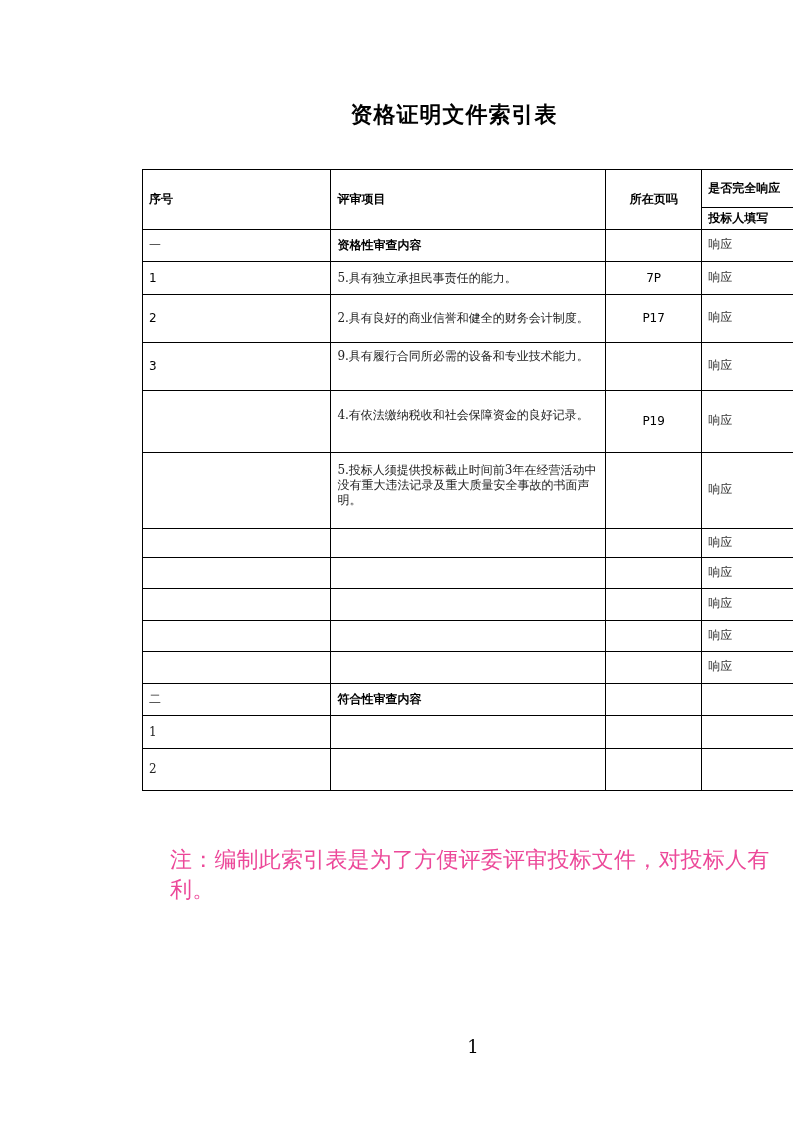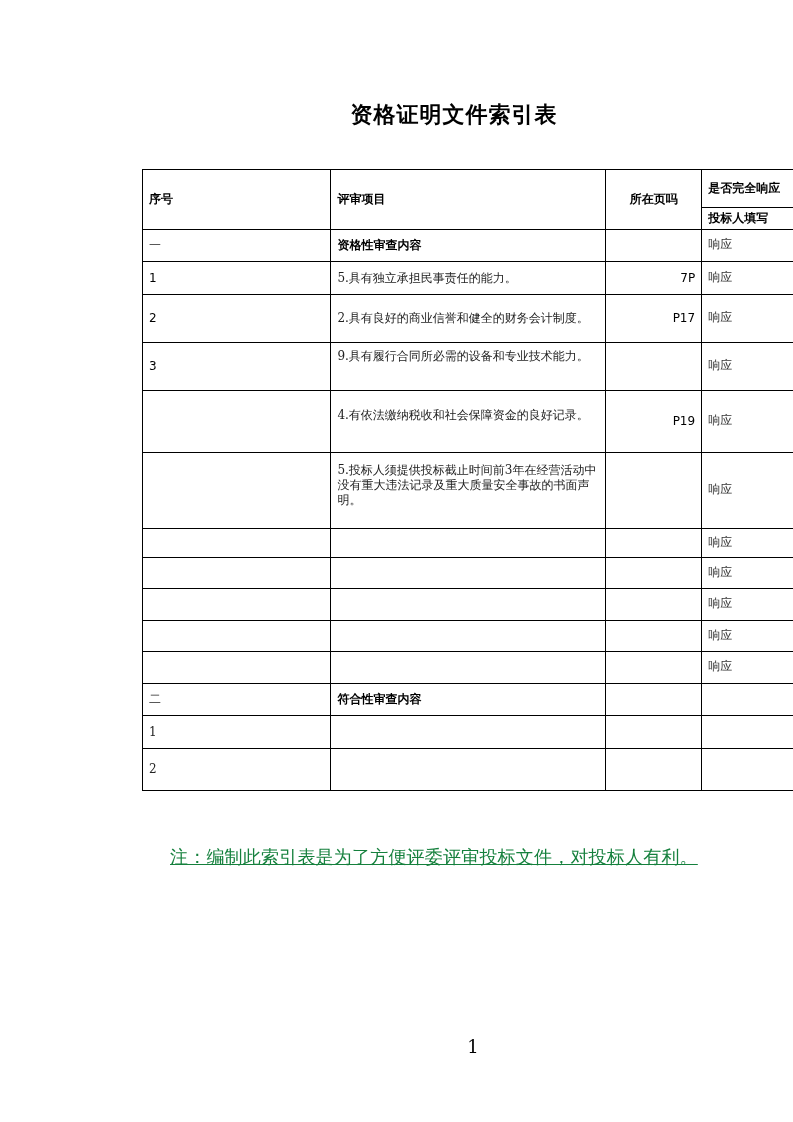--- a/index.html
+++ b/index.html
@@ -12,23 +12,23 @@
   table.idx td { border: 1.3px solid #000; padding: 0 6px; font-size: 12px; vertical-align: middle;
                  line-height: 15px; }
   .c1 { width: 155px; }
   .c2 { width: 226px; }
   .c3 { width: 79px; }
   .c4 { width: 92px; }
   .hdr { font-weight: bold; font-size: 12.5px; }
   .bold { font-weight: bold; }
   .serif { font-family: "DejaVu Serif", "Liberation Serif", serif; font-size: 12px; color: #222; }
   .resp { font-family: Liberation Mono, monospace; font-size: 12px; color: #333; }
-  .page { text-align: right; font-size: 13px; }
-  .note { position: absolute; left: 170px; top: 845px; color: #15803d;
-          font-family: "DejaVu Serif", "Liberation Serif", serif; font-size: 18px; letter-spacing: 0.2px; text-decoration: underline; }
+  .page { text-align: center; font-size: 13px; }
+  .note { position: absolute; left: 170px; top: 845px; color: #ec4899;
+          font-family: "DejaVu Serif", "Liberation Serif", serif; font-size: 22px; letter-spacing: 0.2px; }
   .pagenum { position: absolute; left: 0; width: 946px; top: 1036px; text-align: center;
              font-family: "DejaVu Serif", "Liberation Serif", serif; font-size: 18px; }
 </style>
 </head>
 <body>
 
 <div class="title">资格证明文件索引表</div>
 
 <table class="idx">
   <colgroup>

